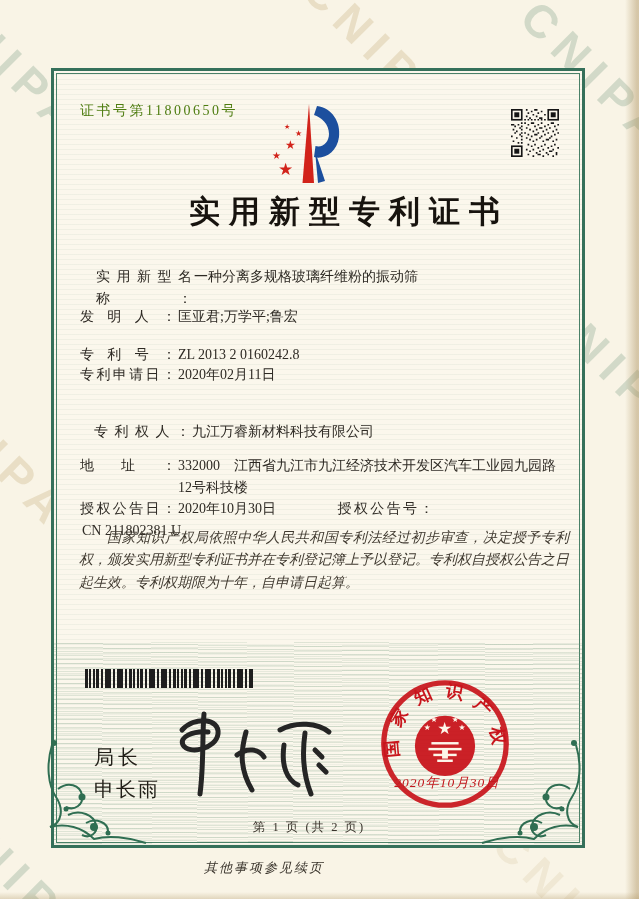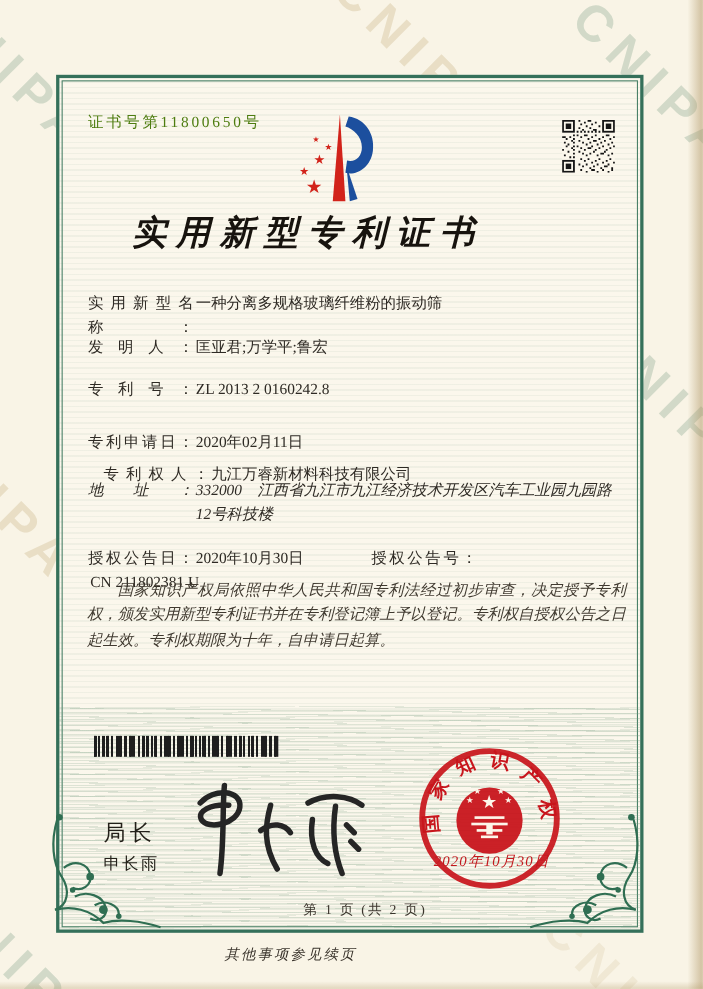--- a/index.html
+++ b/index.html
@@ -38,22 +38,22 @@
   }
   .waves{
     left:54px;top:642px;width:528px;height:202px;
     background-image:
       repeating-linear-gradient(0.6deg,rgba(108,150,120,.20) 0 1px,transparent 1px 4px),
       repeating-linear-gradient(-0.6deg,rgba(108,150,120,.14) 0 1px,transparent 1px 5px);
   }
   
   .certno{left:80px;top:102px;font-size:14px;letter-spacing:2.5px;color:#4d7c0f;}
   .title{
-    left:51px;top:191px;width:458px;text-align:center;
-    font-size:31px;font-weight:bold;letter-spacing:9px;color:#17130e;font-style:italic;
+    left:51px;top:191px;width:458px;text-align:right;
+    font-size:31px;font-weight:bold;letter-spacing:9px;color:#17130e;
   }
   
   .frow{position:absolute;left:80px;width:496px;font-size:14px;line-height:22px;}
   .flabel{
     display:inline-block;width:96px;vertical-align:top;
     text-align:justify;text-align-last:justify;color:#2e2a24;
   }
   .fvalue{display:inline-block;width:388px;vertical-align:top;margin-left:2px;color:#2e2a24;}
   .fvalue-short{display:inline-block;width:156px;vertical-align:top;margin-left:2px;}
   
@@ -63,27 +63,27 @@
   
   .barcode{
     left:85px;top:669px;width:168px;height:19px;
     background-image:
       repeating-linear-gradient(90deg,#1e1e1e 0 2px,transparent 2px 4px),
       repeating-linear-gradient(90deg,#1e1e1e 0 3px,transparent 3px 11px);
   }
   
   .dir-title{left:94px;top:744px;font-size:20px;letter-spacing:4px;color:#232019;
     font-family:"Liberation Sans","DejaVu Sans",sans-serif;}
-  .dir-name{left:94px;top:776px;font-size:15px;letter-spacing:2px;color:#232019;
+  .dir-name{left:94px;top:776px;font-size:20px;letter-spacing:2px;color:#232019;
     font-family:"Liberation Sans","DejaVu Sans",sans-serif;}
   
   .seal-date{left:377px;top:774px;width:140px;text-align:center;
     font-size:13.5px;color:#c2181d;font-style:italic;letter-spacing:1px;}
   
-  .pagenum{left:65px;top:819px;width:534px;text-align:center;font-size:12.5px;
+  .pagenum{left:42px;top:819px;width:534px;text-align:center;font-size:12.5px;
     letter-spacing:2px;color:#3a342c;}
   .note{left:0;top:859px;width:528px;text-align:center;font-size:13px;
     letter-spacing:2px;font-style:italic;color:#3a342c;}
 </style>
 </head>
 <body>
 
 <div class="wm green abs" style="left:-38px;top:-22px;">CNIPA</div>
 <div class="wm tan abs" style="left:330px;top:-38px;">CNIPA</div>
 <div class="wm green abs" style="left:548px;top:-10px;">CNIPA</div>
@@ -121,36 +121,36 @@
     <rect x="23" y="1" width="5" height="5" fill="#fbf7ec"></rect>
     <rect x="24" y="2" width="3" height="3" fill="#151515"></rect>
   <rect x="0" y="22" width="7" height="7" fill="#151515"></rect>
     <rect x="1" y="23" width="5" height="5" fill="#fbf7ec"></rect>
     <rect x="2" y="24" width="3" height="3" fill="#151515"></rect>
   <path fill="#151515" d="M9 0h1v1H9zM12 1h1v1h-1zM10 2h1v1h-1zM13 3h1v1h-1zM9 4h1v1H9zM11 5h1v1h-1zM14 0h2v1h-2zM16 2h1v1h-1zM18 1h1v1h-1zM20 3h1v1h-1zM15 4h1v1h-1zM17 5h2v1h-2zM8 6h1v1H8zM10 6h1v1h-1zM12 6h1v1h-1zM14 6h1v1h-1zM16 6h1v1h-1zM18 6h1v1h-1zM20 6h1v1h-1zM6 8h1v1H6zM6 10h1v1H6zM6 12h1v1H6zM6 14h1v1H6zM6 16h1v1H6zM6 18h1v1H6zM6 20h1v1H6zM0 9h2v1H0zM2 10h1v1H2zM1 12h1v1H1zM3 13h1v1H3zM4 9h1v1H4zM5 11h1v1H5zM2 14h1v1H2zM0 16h1v1H0zM3 17h1v1H3zM5 15h1v1H5zM1 19h1v1H1zM4 20h1v1H4zM8 8h1v1H8zM10 9h1v1h-1zM12 8h2v1h-2zM14 10h1v1h-1zM16 9h1v1h-1zM18 8h1v1h-1zM20 10h1v1h-1zM22 9h1v1h-1zM24 8h2v1h-2zM26 10h1v1h-1zM28 9h1v1h-1zM9 11h1v1H9zM11 12h1v1h-1zM13 13h1v1h-1zM15 12h1v1h-1zM17 11h2v1h-2zM19 13h1v1h-1zM21 12h1v1h-1zM23 11h1v1h-1zM25 13h1v1h-1zM27 12h1v1h-1zM8 14h1v1H8zM10 15h1v1h-1zM12 16h1v1h-1zM14 15h2v1h-2zM16 14h1v1h-1zM18 16h1v1h-1zM20 15h1v1h-1zM22 14h1v1h-1zM24 16h1v1h-1zM26 15h1v1h-1zM28 14h1v1h-1zM9 17h1v1H9zM11 18h1v1h-1zM13 19h1v1h-1zM15 18h1v1h-1zM17 17h1v1h-1zM19 19h1v1h-1zM21 18h2v1h-2zM23 17h1v1h-1zM25 19h1v1h-1zM27 18h1v1h-1zM10 21h1v1h-1zM12 22h1v1h-1zM14 21h1v1h-1zM16 23h1v1h-1zM18 22h1v1h-1zM20 21h1v1h-1zM22 23h1v1h-1zM24 22h1v1h-1zM26 21h1v1h-1zM28 23h1v1h-1zM9 24h1v1H9zM11 25h1v1h-1zM13 24h1v1h-1zM15 26h1v1h-1zM17 25h1v1h-1zM19 24h1v1h-1zM21 26h1v1h-1zM23 25h2v1h-2zM25 24h1v1h-1zM27 26h1v1h-1zM10 27h1v1h-1zM13 28h1v1h-1zM16 27h2v1h-2zM19 28h1v1h-1zM22 27h1v1h-1zM25 28h1v1h-1zM27 27h1v1h-1z"></path>
 </svg>
 
 <div class="title abs">实用新型专利证书</div>
 
-<div class="frow" style="top:266px;">
+<div class="frow" style="top:266px;margin-left:16px;">
   <span class="flabel">实用新型名称：</span><span class="fvalue">一种分离多规格玻璃纤维粉的振动筛</span>
 </div>
 <div class="frow" style="top:306px;">
   <span class="flabel">发明人：</span><span class="fvalue">匡亚君;万学平;鲁宏</span>
 </div>
 <div class="frow" style="top:344px;">
   <span class="flabel">专利号：</span><span class="fvalue">ZL 2013 2 0160242.8</span>
 </div>
-<div class="frow" style="top:392px;">
+<div class="frow" style="top:364px;">
   <span class="flabel">专利申请日：</span><span class="fvalue">2020年02月11日</span>
 </div>
 <div class="frow" style="top:421px;margin-left:14px;">
   <span class="flabel">专利权人：</span><span class="fvalue">九江万睿新材料科技有限公司</span>
 </div>
-<div class="frow" style="top:436px;font-style:italic;">
+<div class="frow" style="top:455px;">
   <span class="flabel">地址：</span><span class="fvalue">332000　江西省九江市九江经济技术开发区汽车工业园九园路12号科技楼</span>
 </div>
 <div class="frow" style="top:498px;">
   <span class="flabel">授权公告日：</span><span class="fvalue-short">2020年10月30日</span>
   <span class="flabel">授权公告号：</span><span class="fvalue-short">CN 211802381 U</span>
 </div>
 
 <div class="paras abs">
   <p>国家知识产权局依照中华人民共和国专利法经过初步审查，决定授予专利权，颁发实用新型专利证书并在专利登记簿上予以登记。专利权自授权公告之日起生效。专利权期限为十年，自申请日起算。</p>
 </div>

